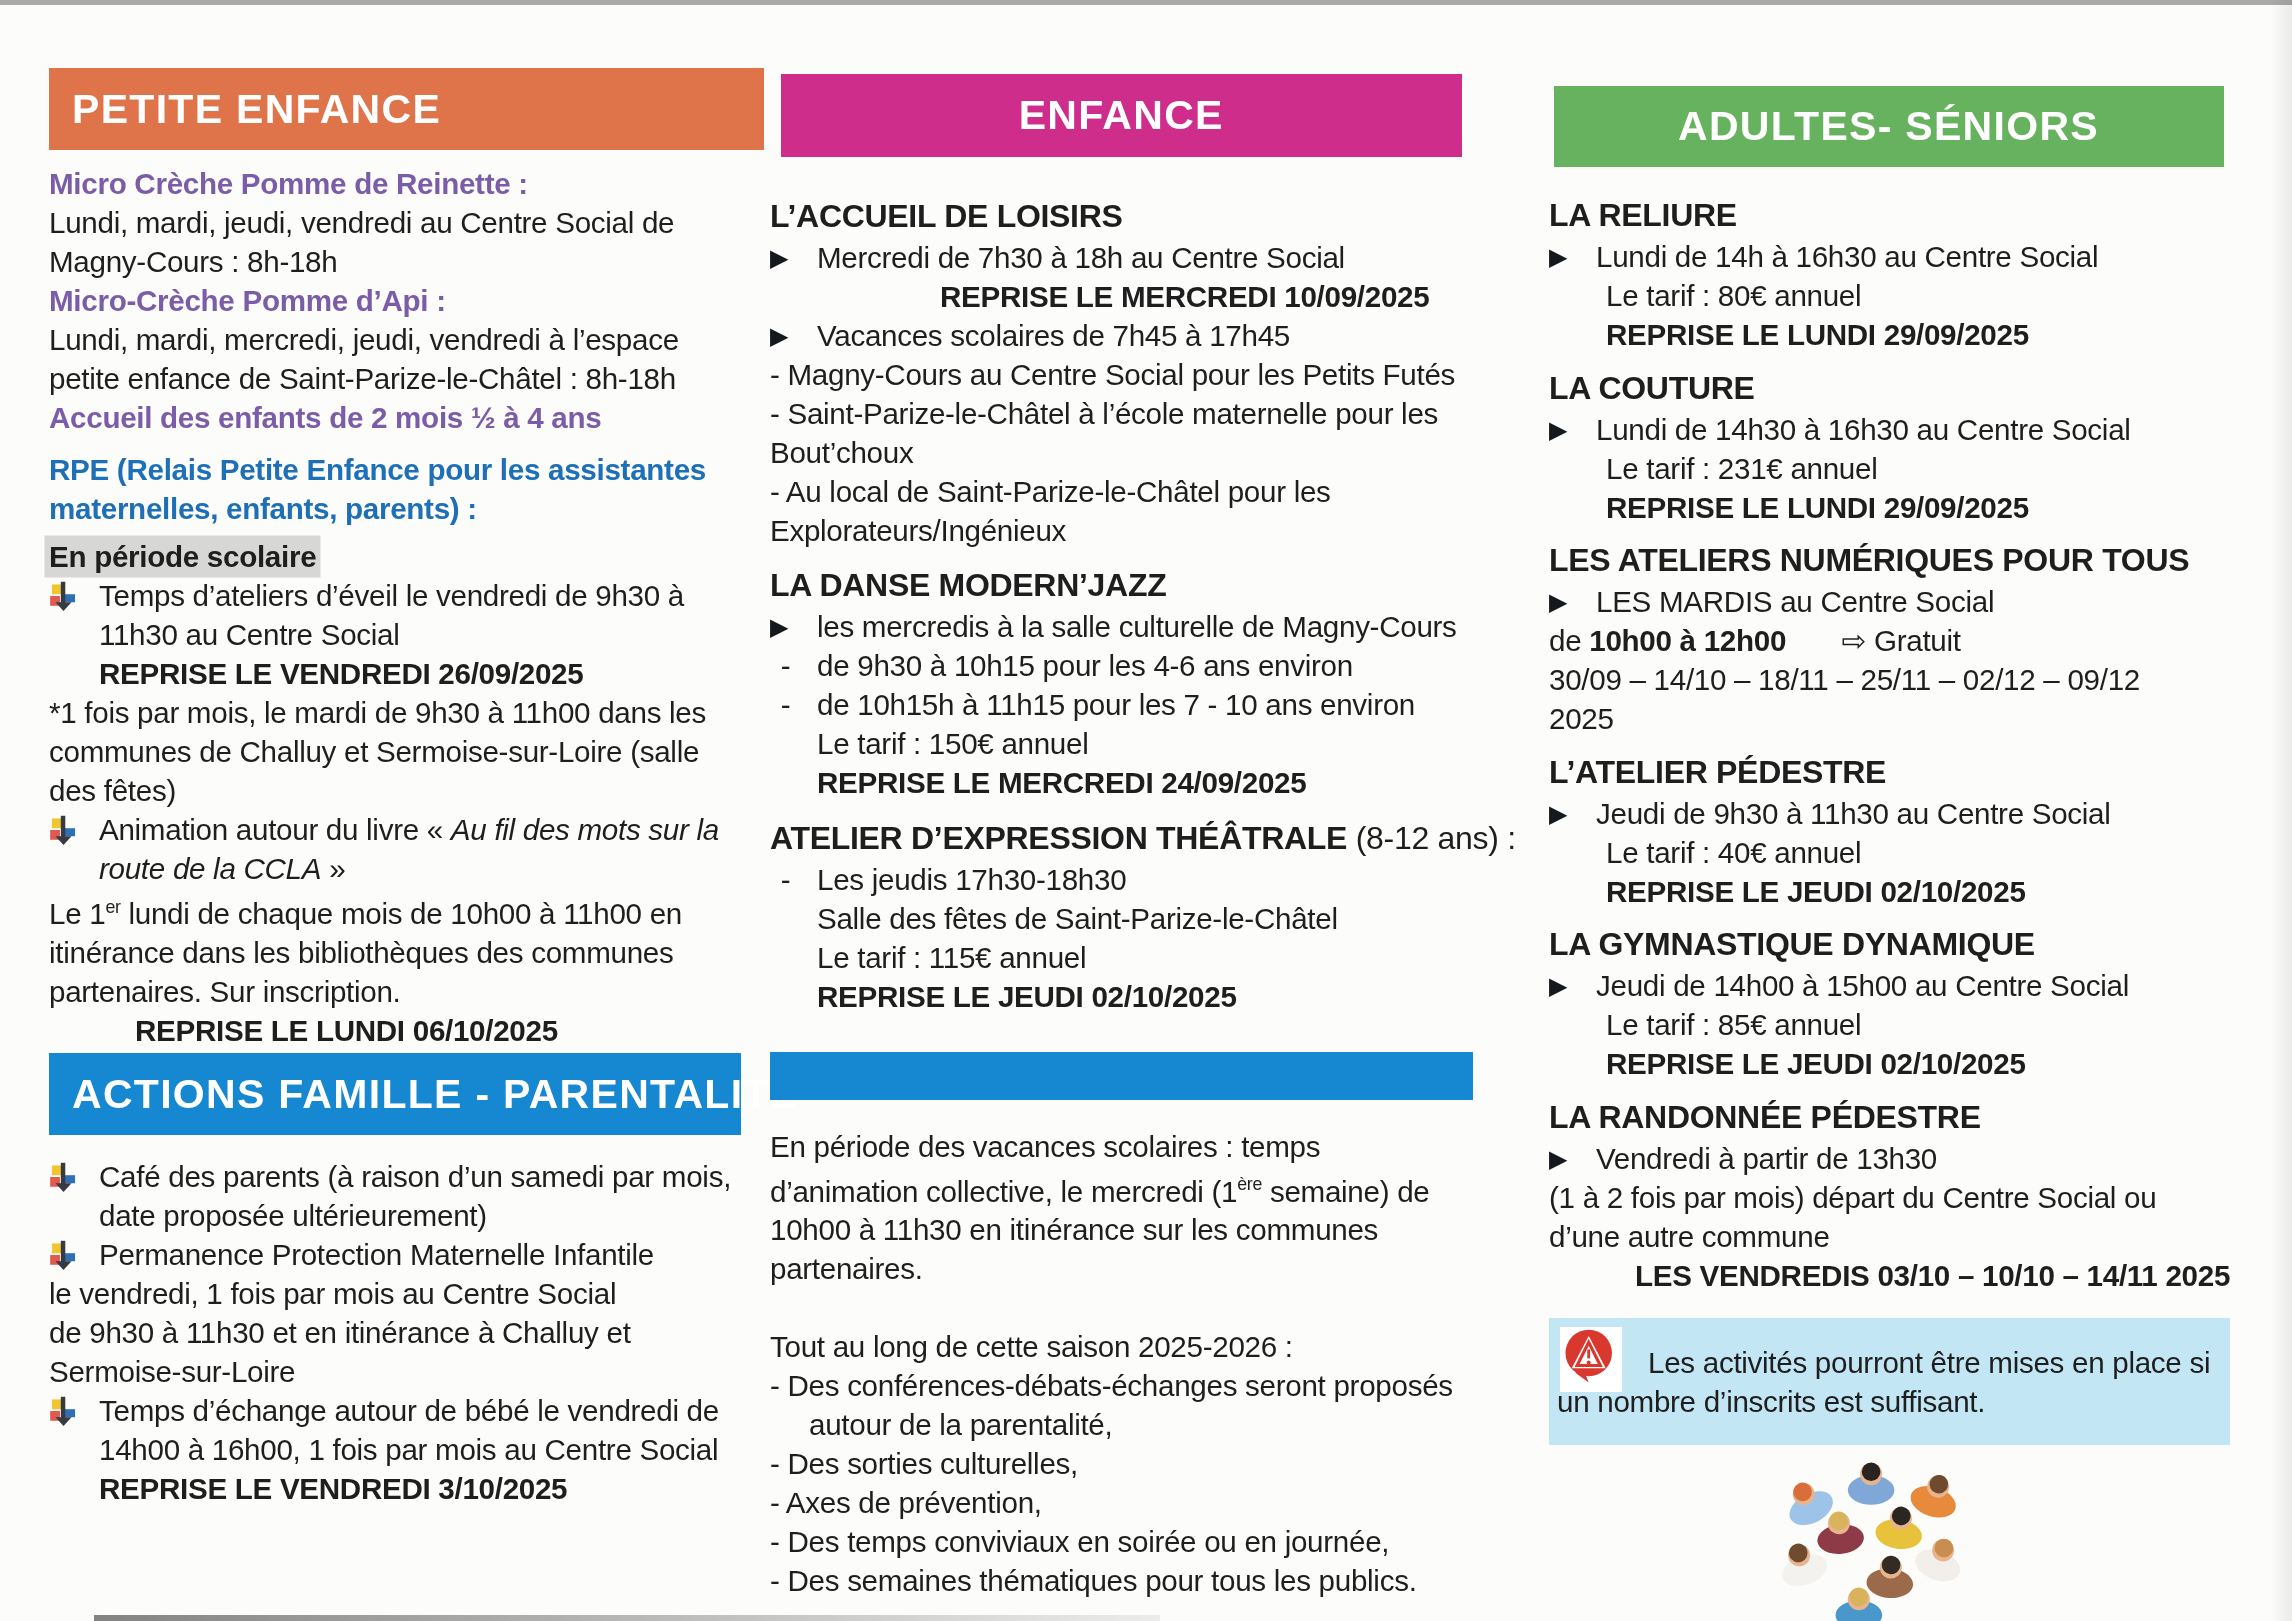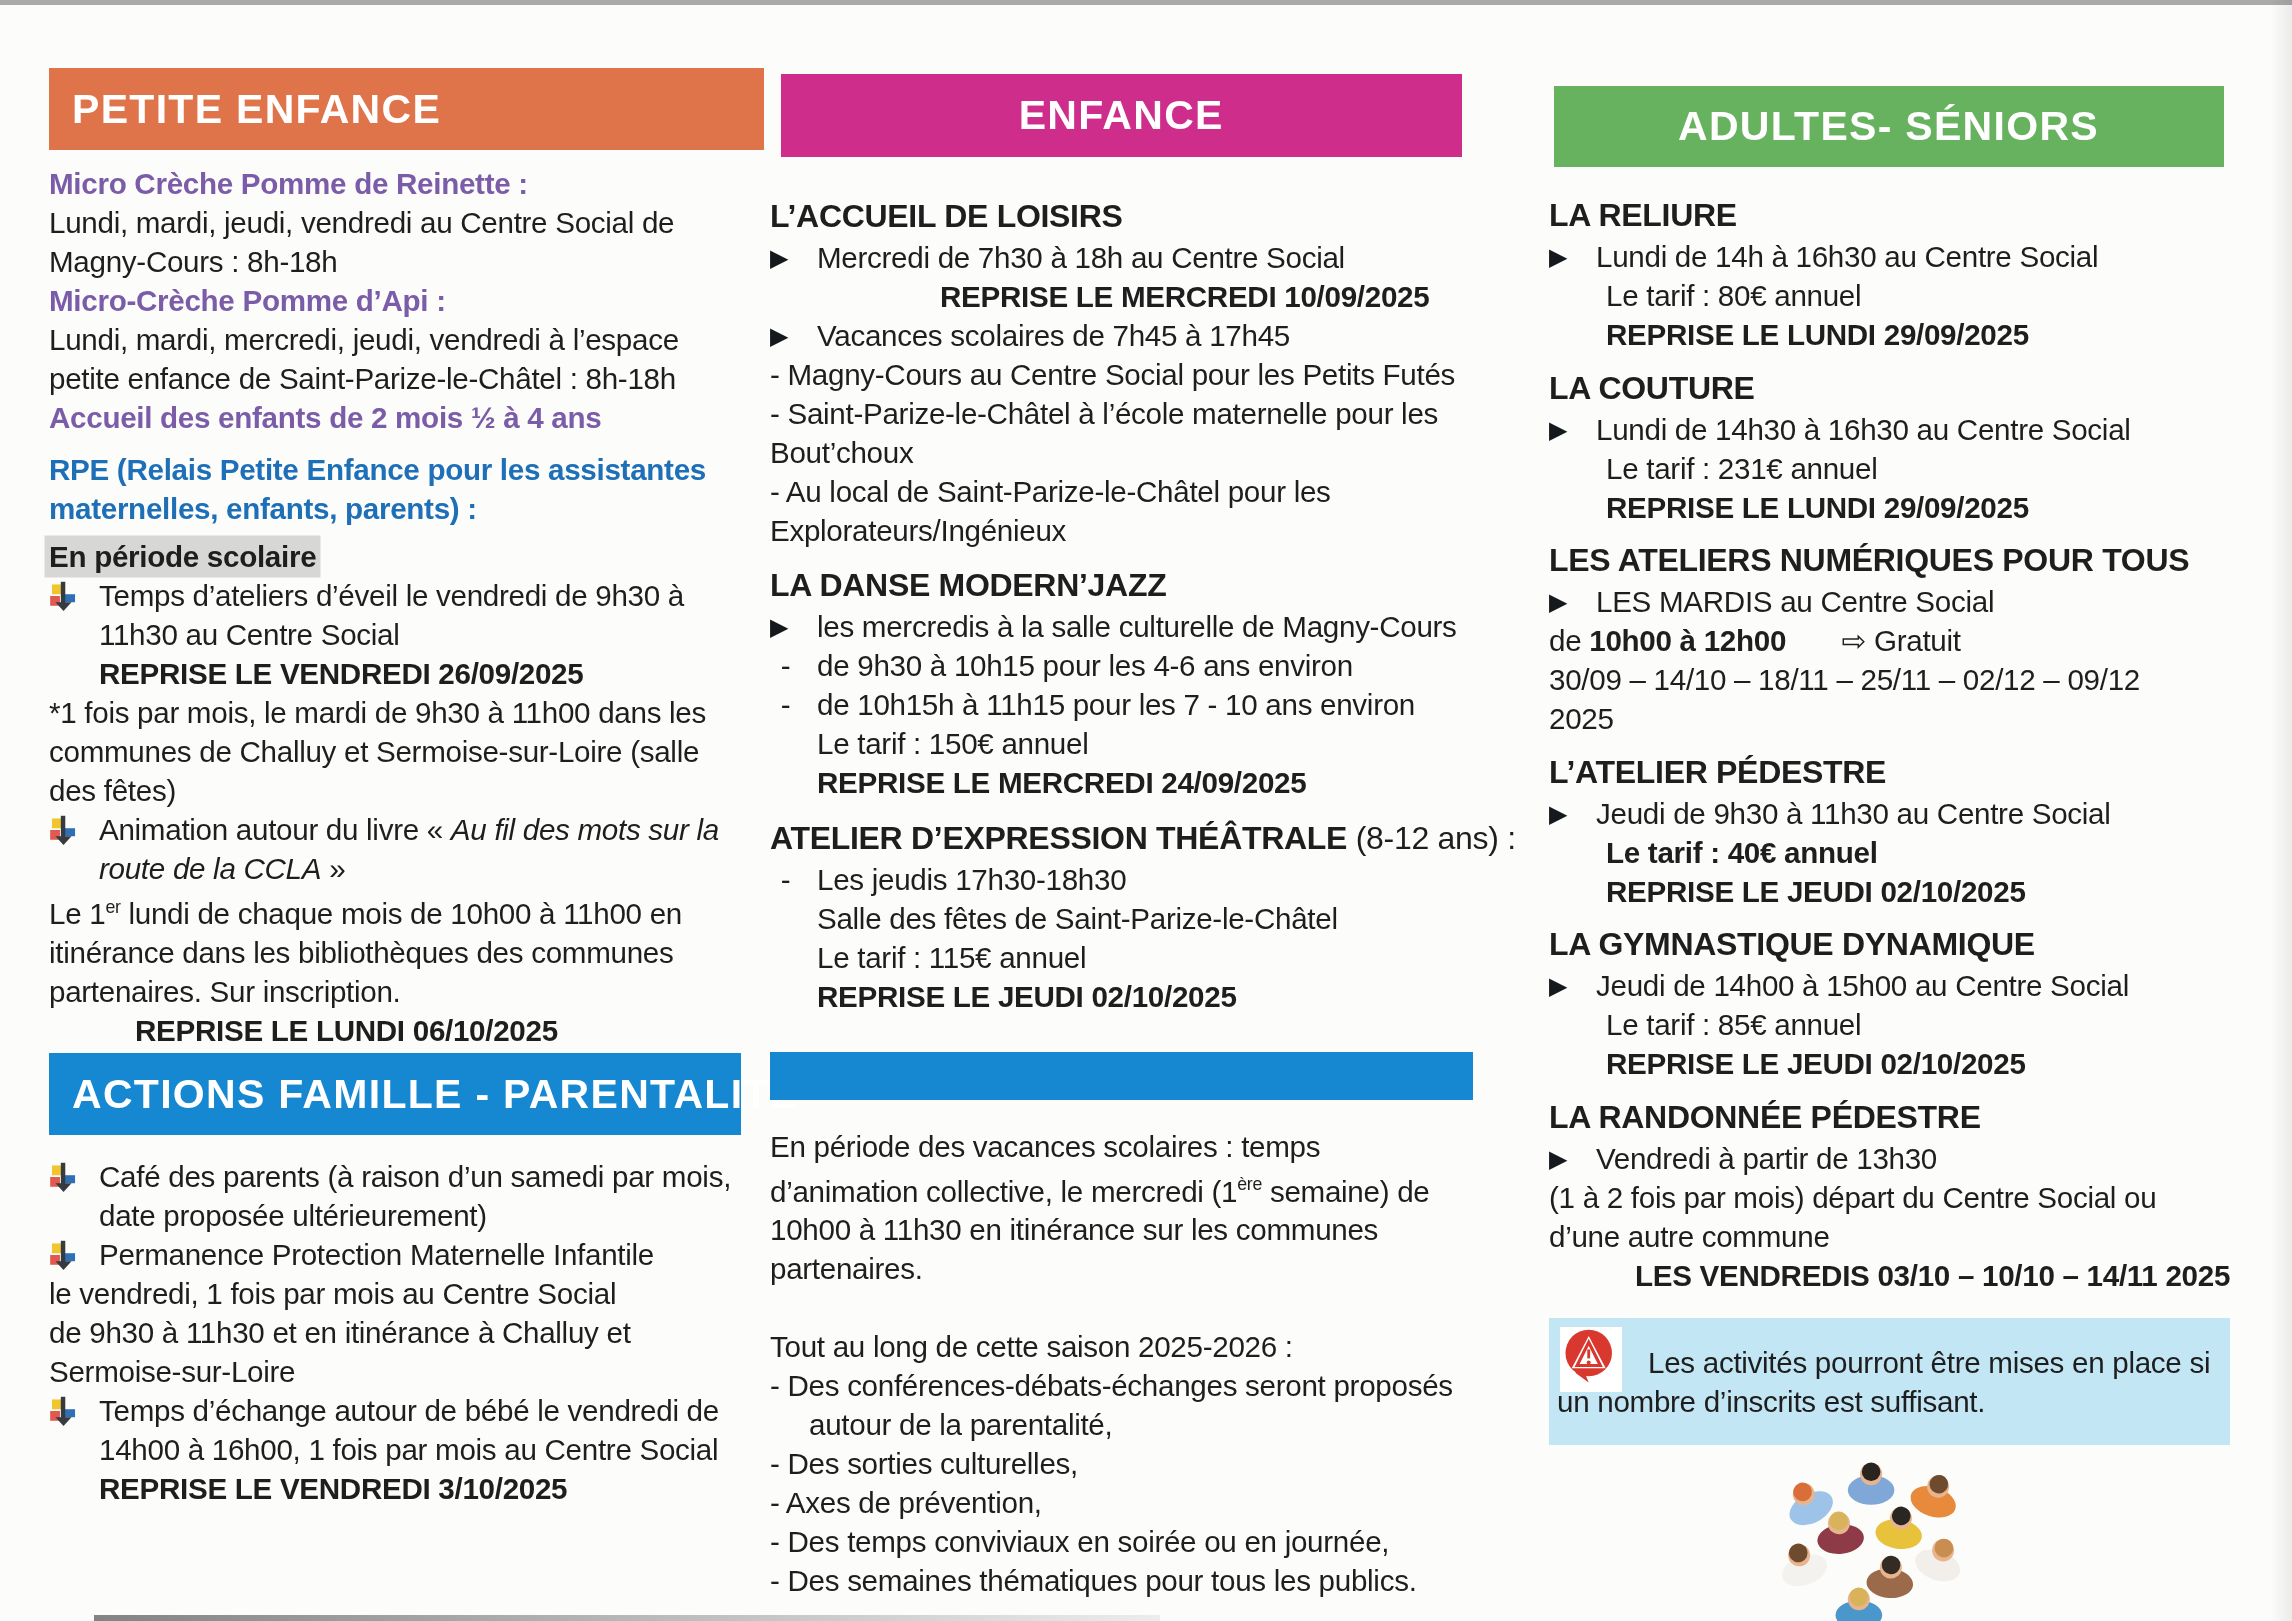--- a/index.html
+++ b/index.html
@@ -174,21 +174,21 @@
         <div class="line" style="padding-left: 57px;"><span class="b">REPRISE LE LUNDI 29/09/2025</span></div>
         <div style="height: 12.5px;"></div>
         <div class="head"><span>LES ATELIERS NUMÉRIQUES POUR TOUS</span></div>
         <div class="line" style="padding-left: 47px;"><span class="bullet tri">▶</span><span>LES MARDIS au Centre Social</span></div>
         <div class="line"><span>de </span><span class="b">10h00 à 12h00</span><span>&nbsp;&nbsp;&nbsp;&nbsp;&nbsp;&nbsp;&nbsp;</span><span>⇨ Gratuit</span></div>
         <div class="line"><span>30/09 – 14/10 – 18/11 – 25/11 – 02/12 – 09/12</span></div>
         <div class="line"><span>2025</span></div>
         <div style="height: 12.5px;"></div>
         <div class="head"><span>L’ATELIER PÉDESTRE</span></div>
         <div class="line" style="padding-left: 47px;"><span class="bullet tri">▶</span><span>Jeudi de 9h30 à 11h30 au Centre Social</span></div>
-        <div class="line" style="padding-left: 57px; font-weight: bold;"><span>Le tarif : 40€ annuel</span></div>
+        <div class="line" style="padding-left: 57px;"><span>Le tarif : 40€ annuel</span></div>
         <div class="line" style="padding-left: 57px;"><span class="b">REPRISE LE JEUDI 02/10/2025</span></div>
         <div style="height: 12.5px;"></div>
         <div class="head"><span>LA GYMNASTIQUE DYNAMIQUE</span></div>
         <div class="line" style="padding-left: 47px;"><span class="bullet tri">▶</span><span>Jeudi de 14h00 à 15h00 au Centre Social</span></div>
         <div class="line" style="padding-left: 57px;"><span>Le tarif : 85€ annuel</span></div>
         <div class="line" style="padding-left: 57px;"><span class="b">REPRISE LE JEUDI 02/10/2025</span></div>
         <div style="height: 12.5px;"></div>
         <div class="head"><span>LA RANDONNÉE PÉDESTRE</span></div>
         <div class="line" style="padding-left: 47px;"><span class="bullet tri">▶</span><span>Vendredi à partir de 13h30</span></div>
         <div class="line"><span>(1 à 2 fois par mois) départ du Centre Social ou</span></div>

